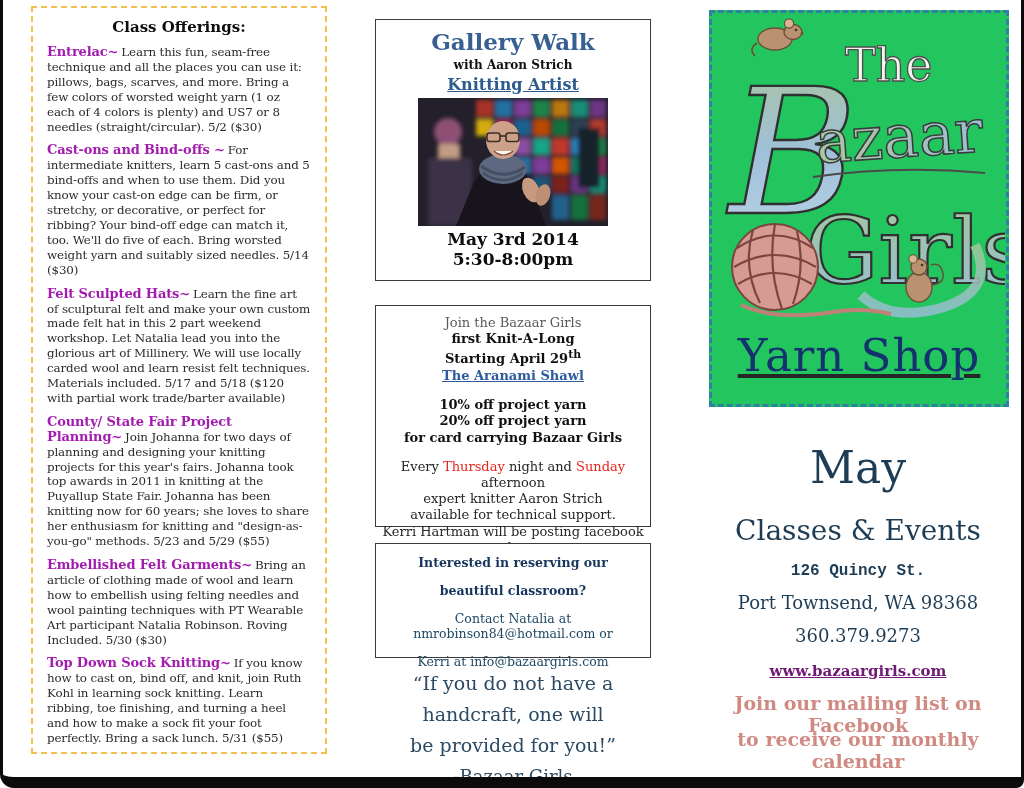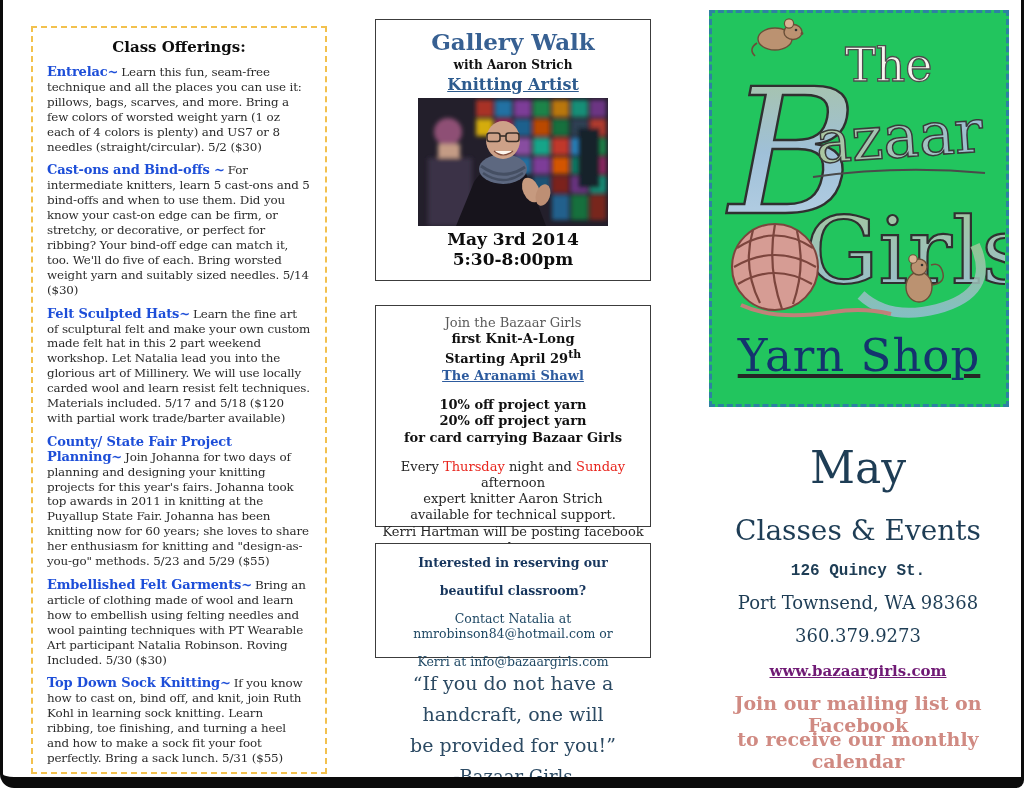--- a/index.html
+++ b/index.html
@@ -5,27 +5,27 @@
   html,body { margin:0; padding:0; background:#ffffff; }
   .page {
     position:relative; width:1024px; height:788px; background:#fff;
     font-family:"DejaVu Serif","Liberation Serif",serif; color:#262626;
     box-sizing:border-box; overflow:hidden;
     border-left:3px solid #0b0b0b; border-right:3px solid #0b0b0b;
     border-bottom:11px solid #0b0b0b; border-radius:0 0 8px 14px;
   }
   
   .leftcol {
-    position:absolute; left:28px; top:26px; width:296px; height:748px;
+    position:absolute; left:28px; top:6px; width:296px; height:748px;
     border:2px dashed #f2c14e; box-sizing:border-box; padding:10px 14px 8px;
     overflow:hidden;
   }
   .leftcol .coltitle { text-align:center; font-weight:bold; font-size:15px; color:#0d0d0d; margin:0 0 9px; }
   .leftcol p.cls { margin:0 0 9px; font-size:11.9px; line-height:14.9px; letter-spacing:-0.15px; color:#2b2b2b; }
-  .leftcol .cname { font-weight:bold; font-size:13px; color:#1d4ed8; margin-right:3px;text-align:right; }
+  .leftcol .cname { font-weight:bold; font-size:13px; color:#a21caf; margin-right:3px;text-align:right; }
   
   .mbox { position:absolute; left:372px; width:276px; border:1px solid #3c3c3c; box-sizing:border-box; background:#fff; text-align:center; }
   .box-gallery { top:19px; height:262px; padding-top:8px; }
   .g-title { font-size:23px; font-weight:bold; color:#376092; line-height:27px; }
   .g-sub { font-size:12px; font-weight:bold; color:#101010; line-height:19px; margin-top:1px; }
   .g-artist { font-size:16px; font-weight:bold; color:#2d5b8e; text-decoration:underline; line-height:19px; }
   .photo { display:block; width:190px; height:128px; margin:4px auto 3px; }
   .g-date,.g-time { font-size:17px; font-weight:bold; color:#0d0d0d; line-height:20px; }
   .box-kal { top:305px; height:222px; padding:9px 4px; font-size:13px; line-height:16.2px; }
   .k-join { color:#5a5a5a; }

